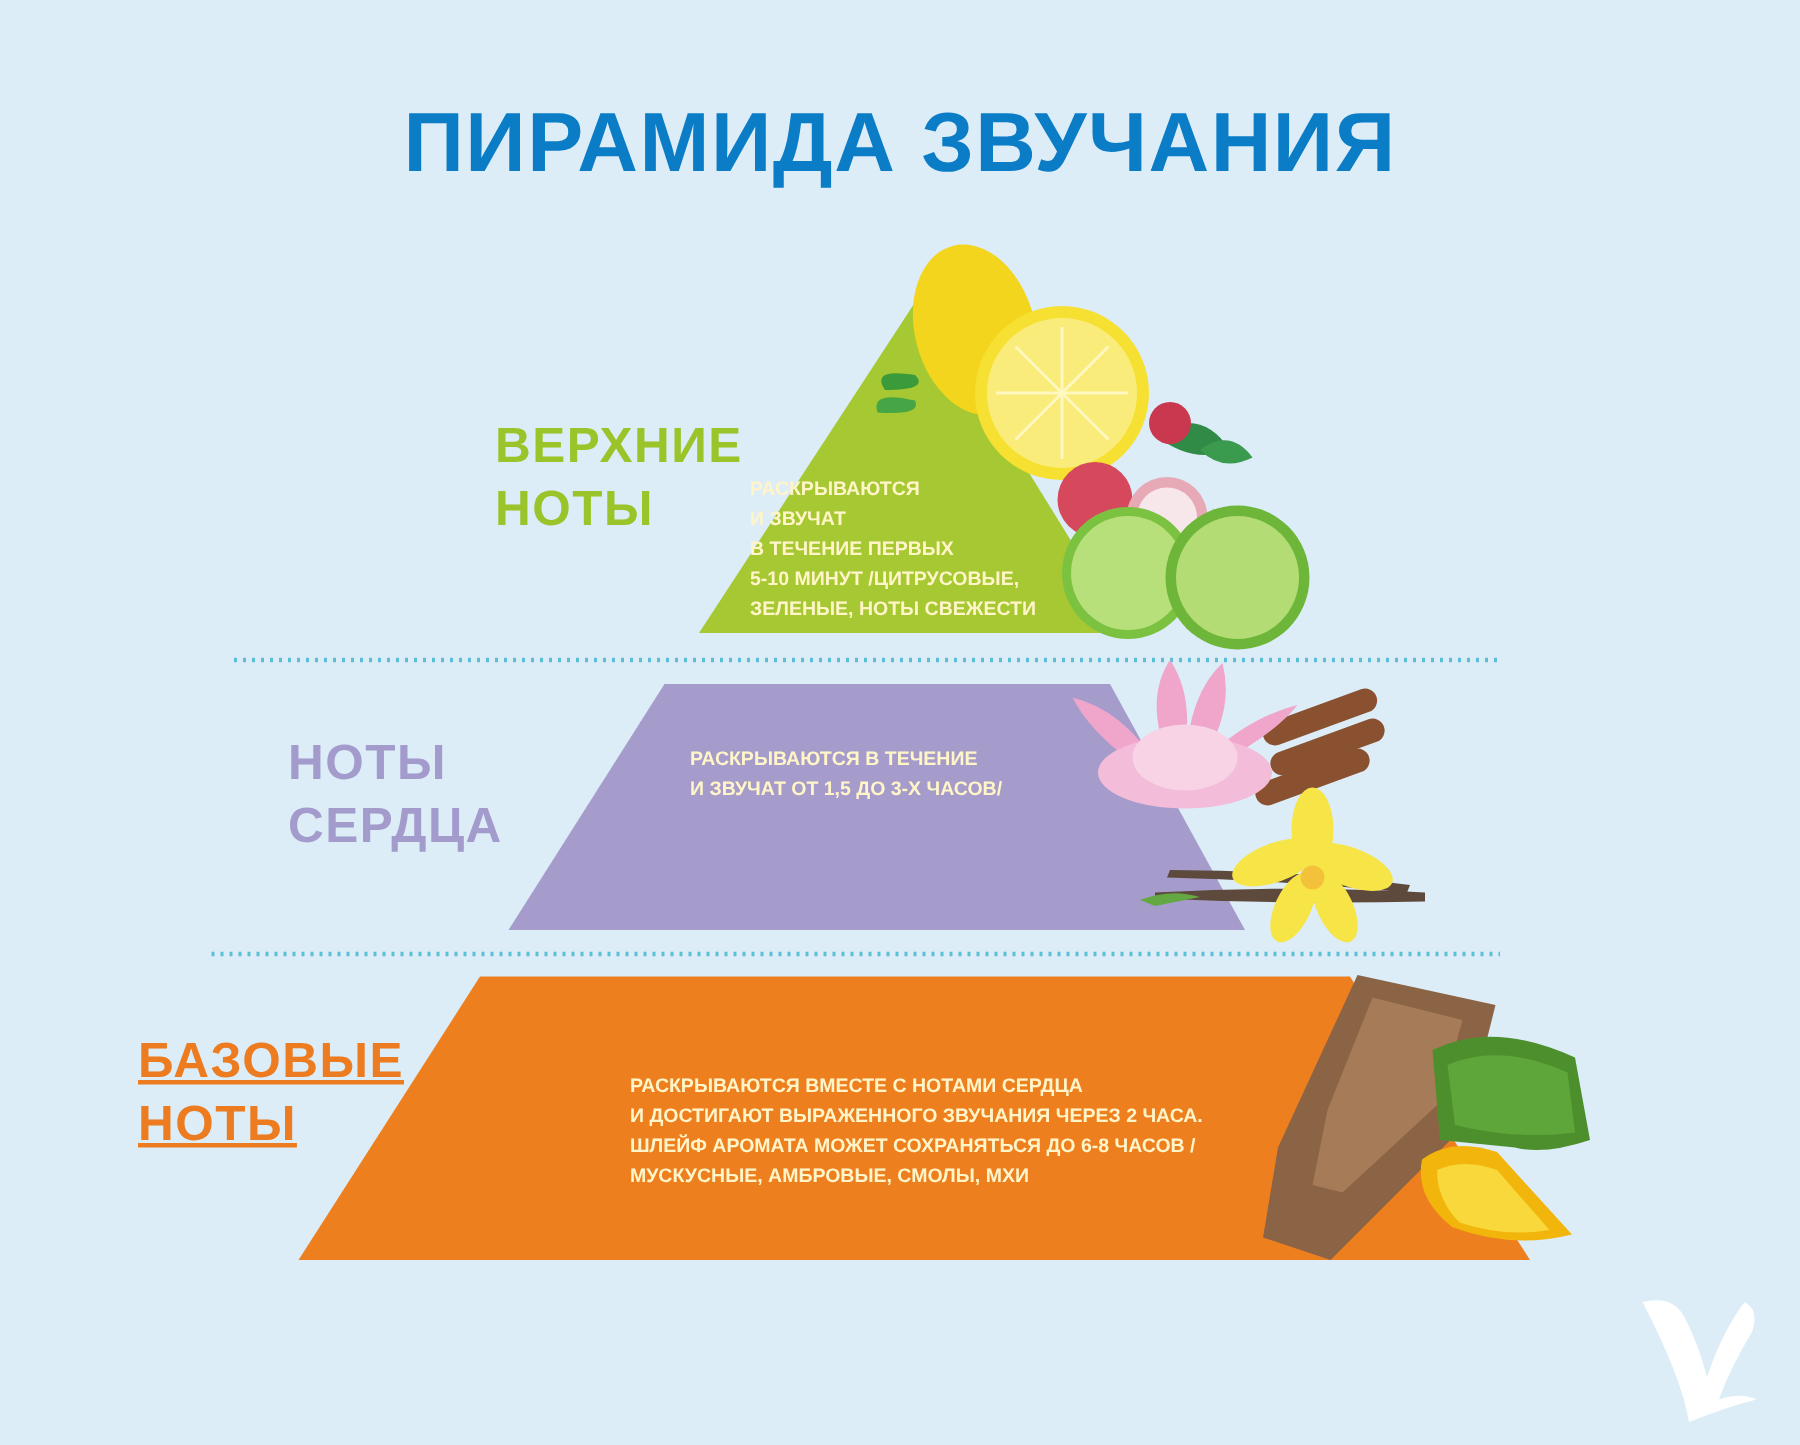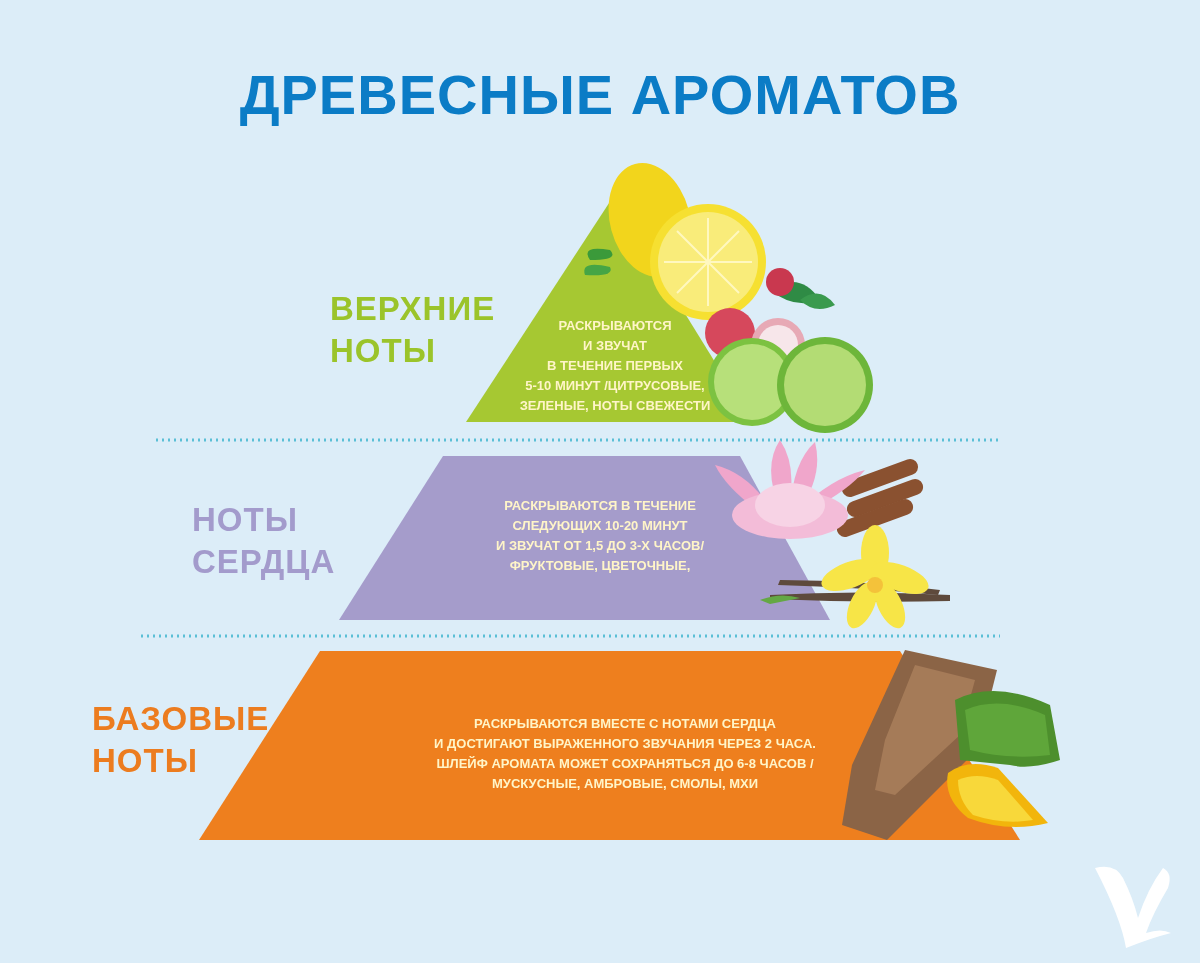--- a/index.html
+++ b/index.html
@@ -1,33 +1,33 @@
 <!DOCTYPE html>
 <html><head>
 <meta charset="utf-8">
 <style>
   html,body{margin:0;padding:0;}
   body{width:1200px;height:963px;background:#dcedf8;position:relative;overflow:hidden;font-family:"Liberation Sans","DejaVu Sans",sans-serif;}
   .title{position:absolute;left:0;width:1200px;top:62px;text-align:center;font-size:56px;font-weight:bold;color:#0b7cc6;letter-spacing:1px;}
   svg.shapes{position:absolute;left:0;top:0;}
-  .label{position:absolute;font-weight:bold;font-size:33px;line-height:42px;letter-spacing:1px;margin-top:12px;}
+  .label{position:absolute;font-weight:bold;font-size:33px;line-height:42px;letter-spacing:1px;}
   .lbl-top{left:330px;top:276px;color:#9bc42a;}
   .lbl-mid{left:192px;top:487px;color:#a39bcc;}
-  .lbl-base{left:92px;top:686px;color:#ec7c1f;}
-  .desc{position:absolute;color:#fff5c8;font-weight:bold;text-align:center;font-size:13px;line-height:20px;}
+  .lbl-base{left:92px;top:686px;color:#ec7c1f;text-decoration:underline;}
+  .desc{position:absolute;color:#fff5c8;font-weight:bold;text-align:left;font-size:13px;line-height:20px;}
   .desc div{white-space:nowrap;}
   .desc-top{left:500px;top:316px;width:230px;}
   .desc-mid{left:460px;top:496px;width:280px;}
   .desc-base{left:420px;top:714px;width:410px;}
   .logo{position:absolute;left:1090px;top:858px;}
 </style>
 </head>
 <body>
 
-<div class="title">ДРЕВЕСНЫЕ АРОМАТОВ</div>
+<div class="title">ПИРАМИДА ЗВУЧАНИЯ</div>
 
 <svg class="shapes" width="1200" height="963">
 
   <line x1="156" y1="440" x2="1000" y2="440" stroke="#5bbfd6" stroke-width="3" stroke-dasharray="2 4"></line>
   <line x1="141" y1="636" x2="1000" y2="636" stroke="#5bbfd6" stroke-width="3" stroke-dasharray="2 4"></line>
 
   <polygon points="613,197 466,422 752,422" fill="#a6c832"></polygon>
   <polygon points="443,456 740,456 830,620 339,620" fill="#a59ccb"></polygon>
   <polygon points="320,651 900,651 1020,840 199,840" fill="#ee7f1e"></polygon>
 
@@ -109,23 +109,21 @@
 
 <div class="desc desc-top">
   <div>РАСКРЫВАЮТСЯ</div>
   <div>И ЗВУЧАТ</div>
   <div>В ТЕЧЕНИЕ ПЕРВЫХ</div>
   <div>5-10 МИНУТ /ЦИТРУСОВЫЕ,</div>
   <div>ЗЕЛЕНЫЕ, НОТЫ СВЕЖЕСТИ</div>
 </div>
 <div class="desc desc-mid">
   <div>РАСКРЫВАЮТСЯ В ТЕЧЕНИЕ</div>
-  <div>СЛЕДУЮЩИХ 10-20 МИНУТ</div>
   <div>И ЗВУЧАТ ОТ 1,5 ДО 3-Х ЧАСОВ/</div>
-  <div>ФРУКТОВЫЕ, ЦВЕТОЧНЫЕ,</div>
 </div>
 <div class="desc desc-base">
   <div>РАСКРЫВАЮТСЯ ВМЕСТЕ С  НОТАМИ СЕРДЦА</div>
   <div>И ДОСТИГАЮТ ВЫРАЖЕННОГО ЗВУЧАНИЯ ЧЕРЕЗ 2 ЧАСА.</div>
   <div>ШЛЕЙФ АРОМАТА МОЖЕТ СОХРАНЯТЬСЯ ДО 6-8 ЧАСОВ /</div>
   <div>МУСКУСНЫЕ, АМБРОВЫЕ, СМОЛЫ, МХИ</div>
 </div>
 
 <svg class="logo" width="90" height="90" viewBox="0 0 90 90">
   <path d="M5,10 q20,-5 28,10 q10,20 15,40 q10,-30 25,-50 q10,5 5,20 q-15,25 -22,45 q15,-5 25,0 q-20,5 -45,15 q-5,-30 -31,-80z" fill="#ffffff"></path>

